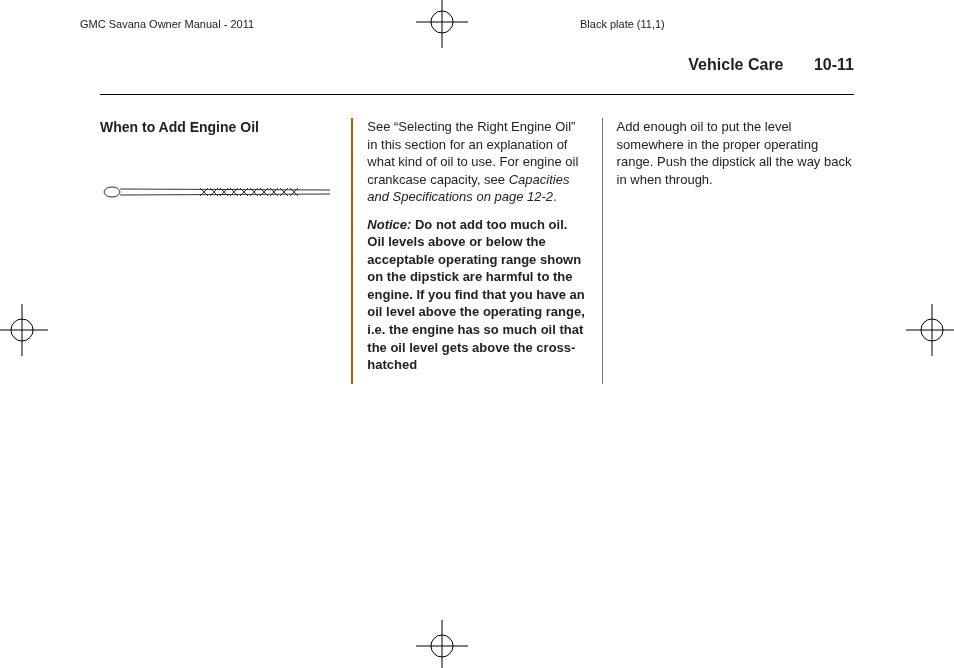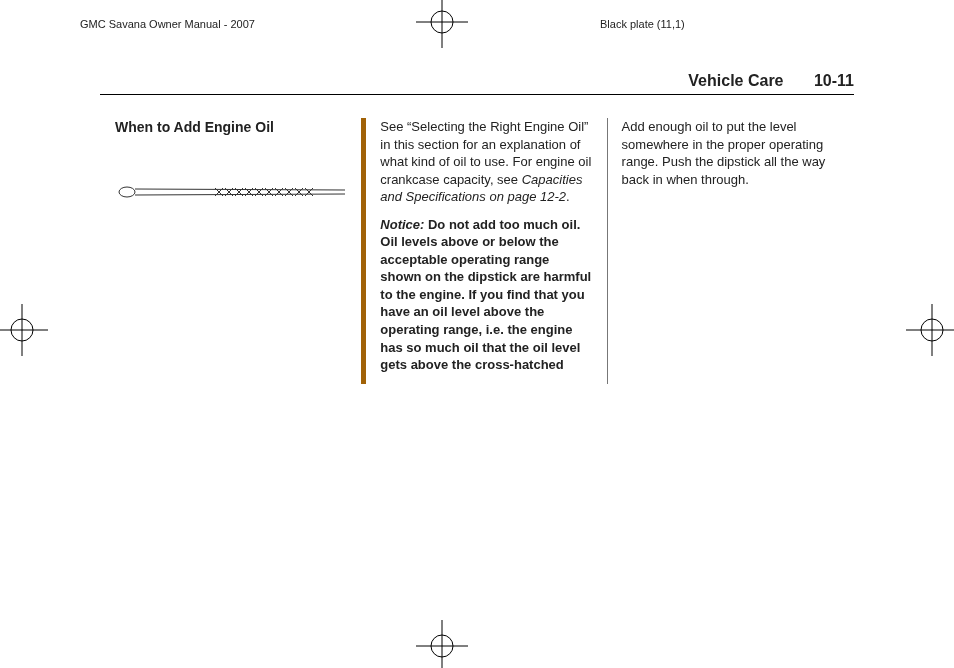--- a/index.html
+++ b/index.html
@@ -20,55 +20,55 @@
     right: 0;
     font-size: 11px;
     color: #222;
   }
   .top-left {
     position: absolute;
     left: 80px;
   }
   .top-right {
     position: absolute;
-    left: 600px;
+    left: 580px;
   }
   .page-rule {
     position: absolute;
     top: 94px;
     left: 100px;
     right: 100px;
     border-top: 1px solid #000;
   }
   .running-head {
     position: absolute;
-    top: 72px;
+    top: 56px;
     right: 100px;
     font-weight: bold;
     font-size: 16px;
   }
   .running-head .section {
     margin-right: 26px;
   }
   .content {
     position: absolute;
     top: 118px;
-    left: 115px;
+    left: 100px;
     right: 100px;
     display: flex;
     gap: 0;
   }
   .col {
     width: 33.33%;
     box-sizing: border-box;
     font-size: 13px;
     line-height: 1.35;
   }
   .col1 { padding-right: 14px; }
-  .col2 { padding: 0 14px; border-left: 5px solid #a16207; border-right: 1px solid #777; }
+  .col2 { padding: 0 14px; border-left: 2px solid #a16207; border-right: 1px solid #777; }
   .col3 { padding-left: 14px; }
   .heading {
     font-weight: bold;
     font-size: 14px;
     margin-bottom: 10px;
   }
   .para { margin: 0 0 10px 0; }
   .bold { font-weight: bold; }
   .italic { font-style: italic; }
   .dipstick-wrap {
@@ -82,21 +82,21 @@
   }
   .reg-mark.top { top: -6px; left: 414px; }
   .reg-mark.bottom { bottom: -6px; left: 414px; }
   .reg-mark.left { top: 302px; left: -6px; }
   .reg-mark.right { top: 302px; right: -6px; }
 </style>
 </head>
 <body>
 
 <div class="top-bar">
-  <span class="top-left">GMC Savana Owner Manual - 2007</span>
+  <span class="top-left">GMC Savana Owner Manual - 2011</span>
   <span class="top-right">Black plate (11,1)</span>
 </div>
 
 <div class="running-head">
   <span class="section">Vehicle Care</span>
   <span>10-11</span>
 </div>
 <div class="page-rule"></div>
 
 <div class="content">

